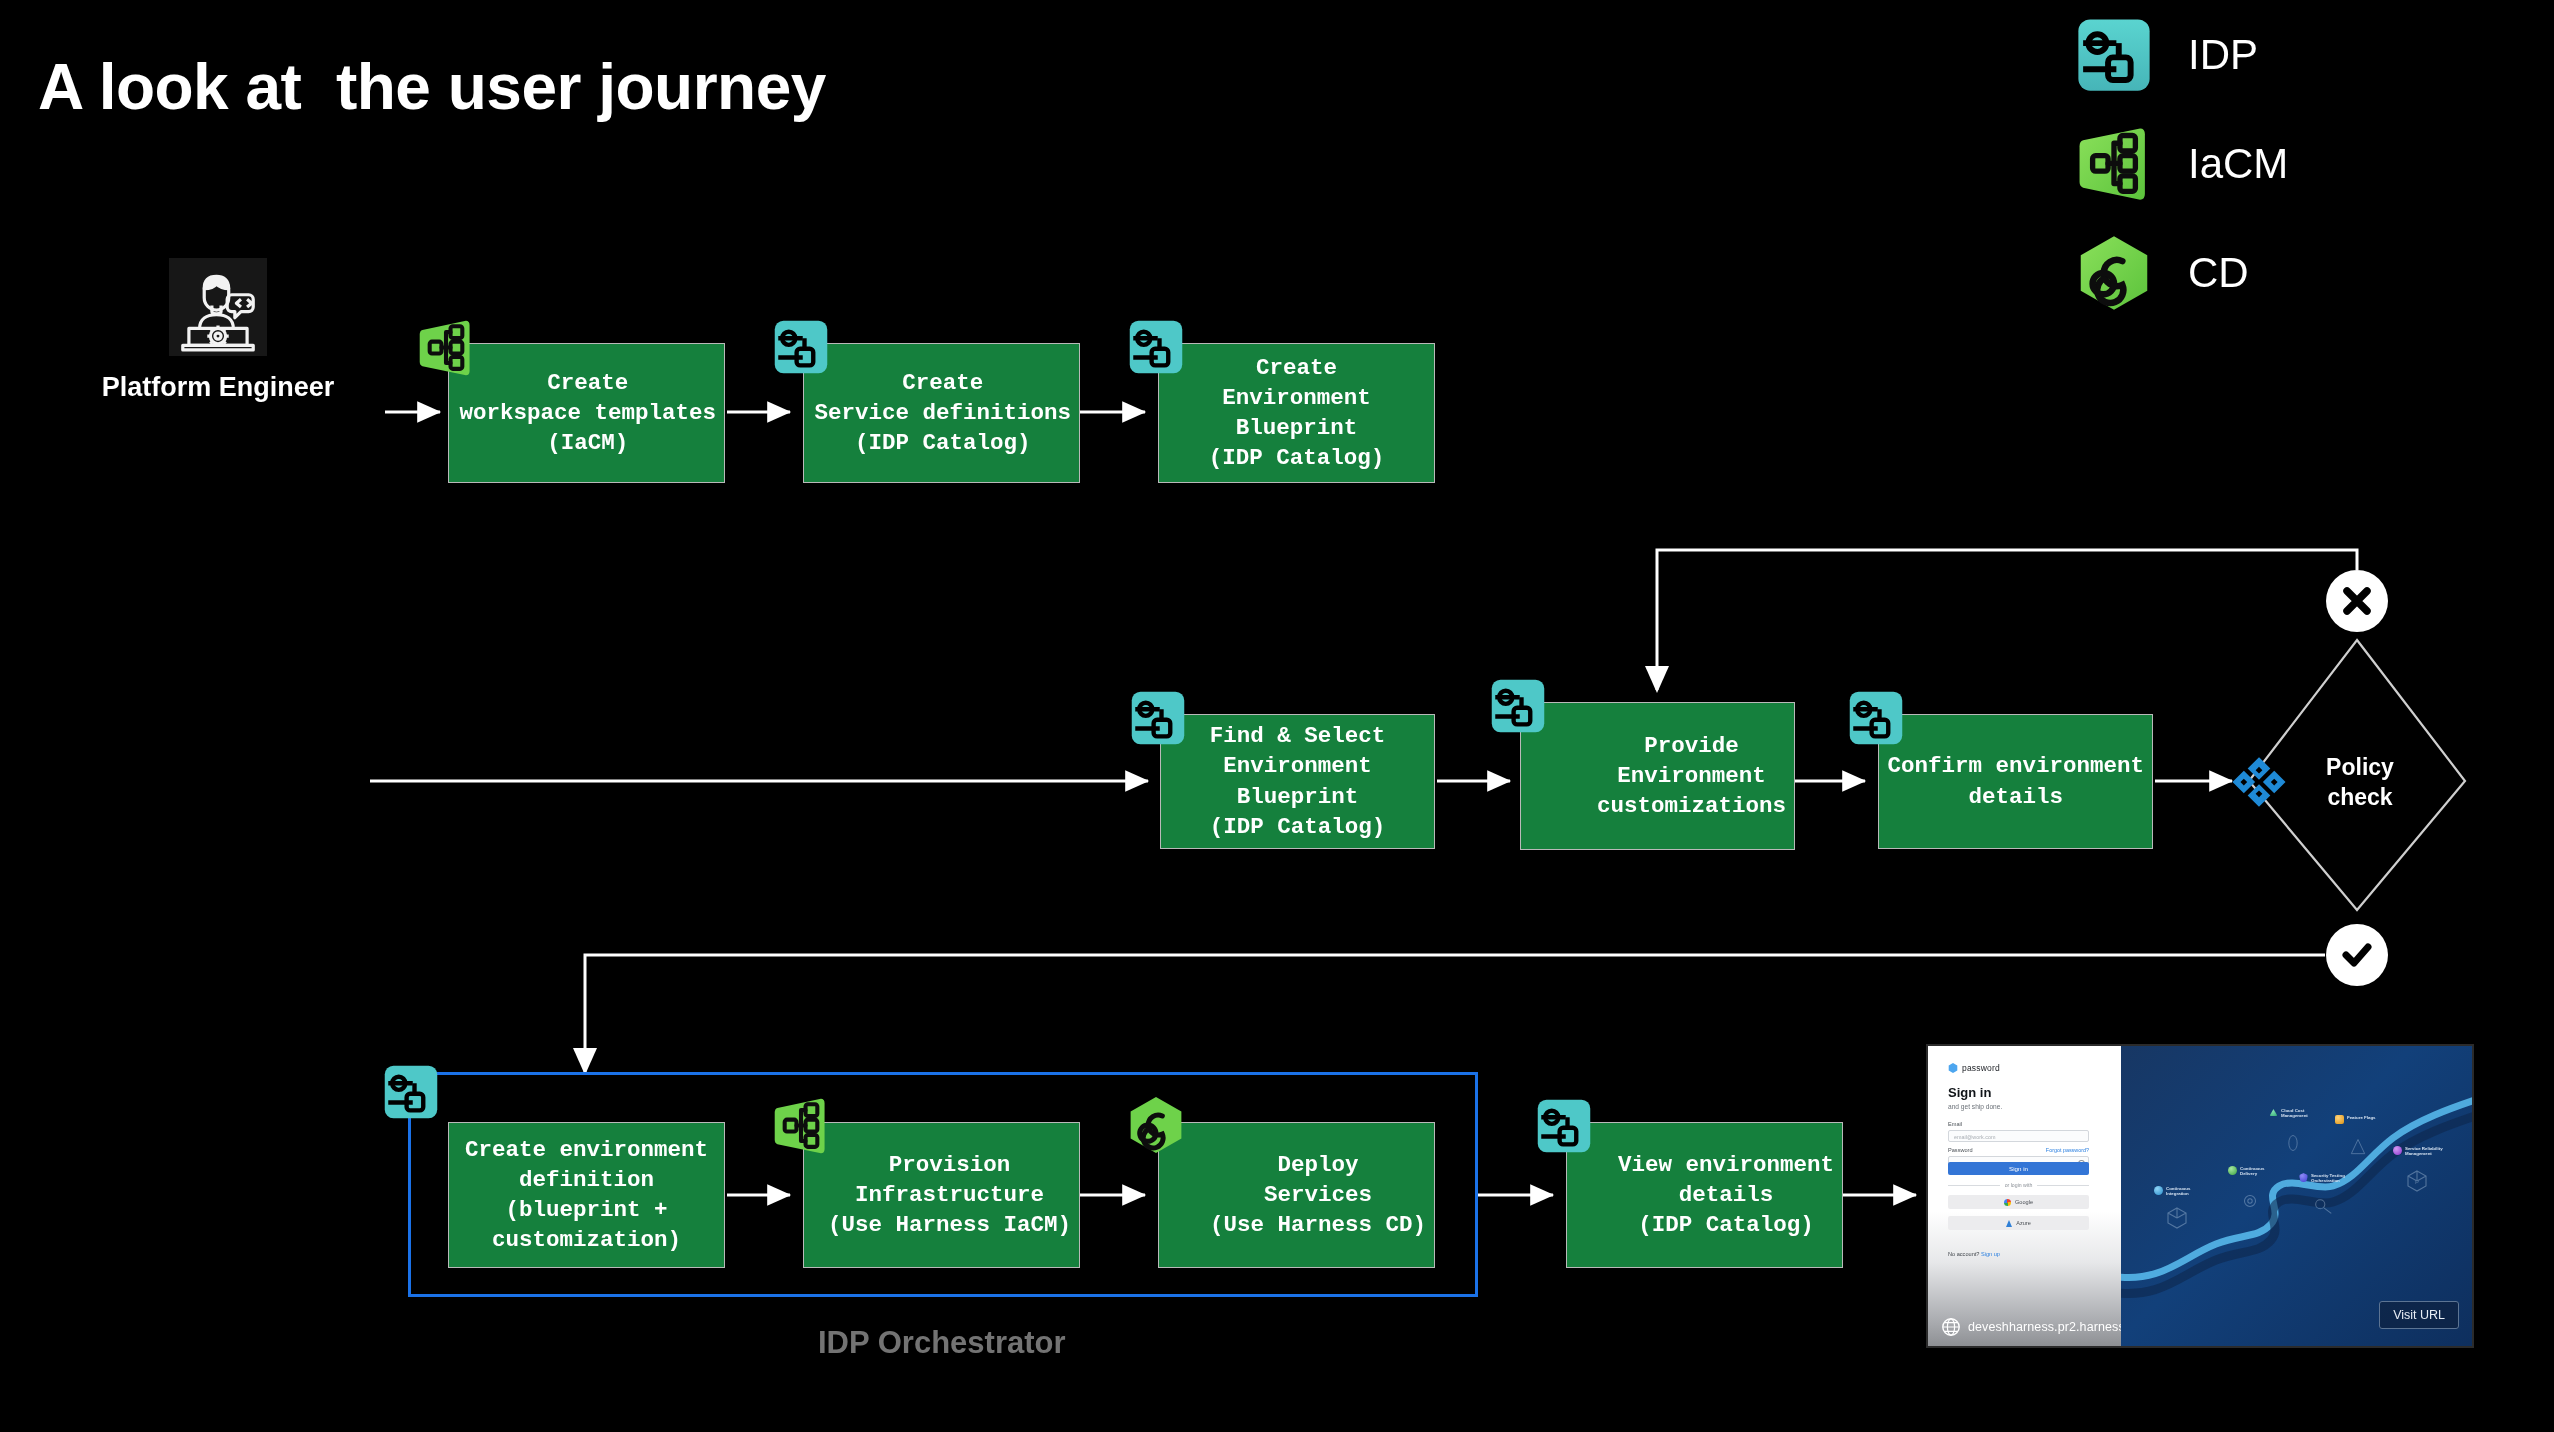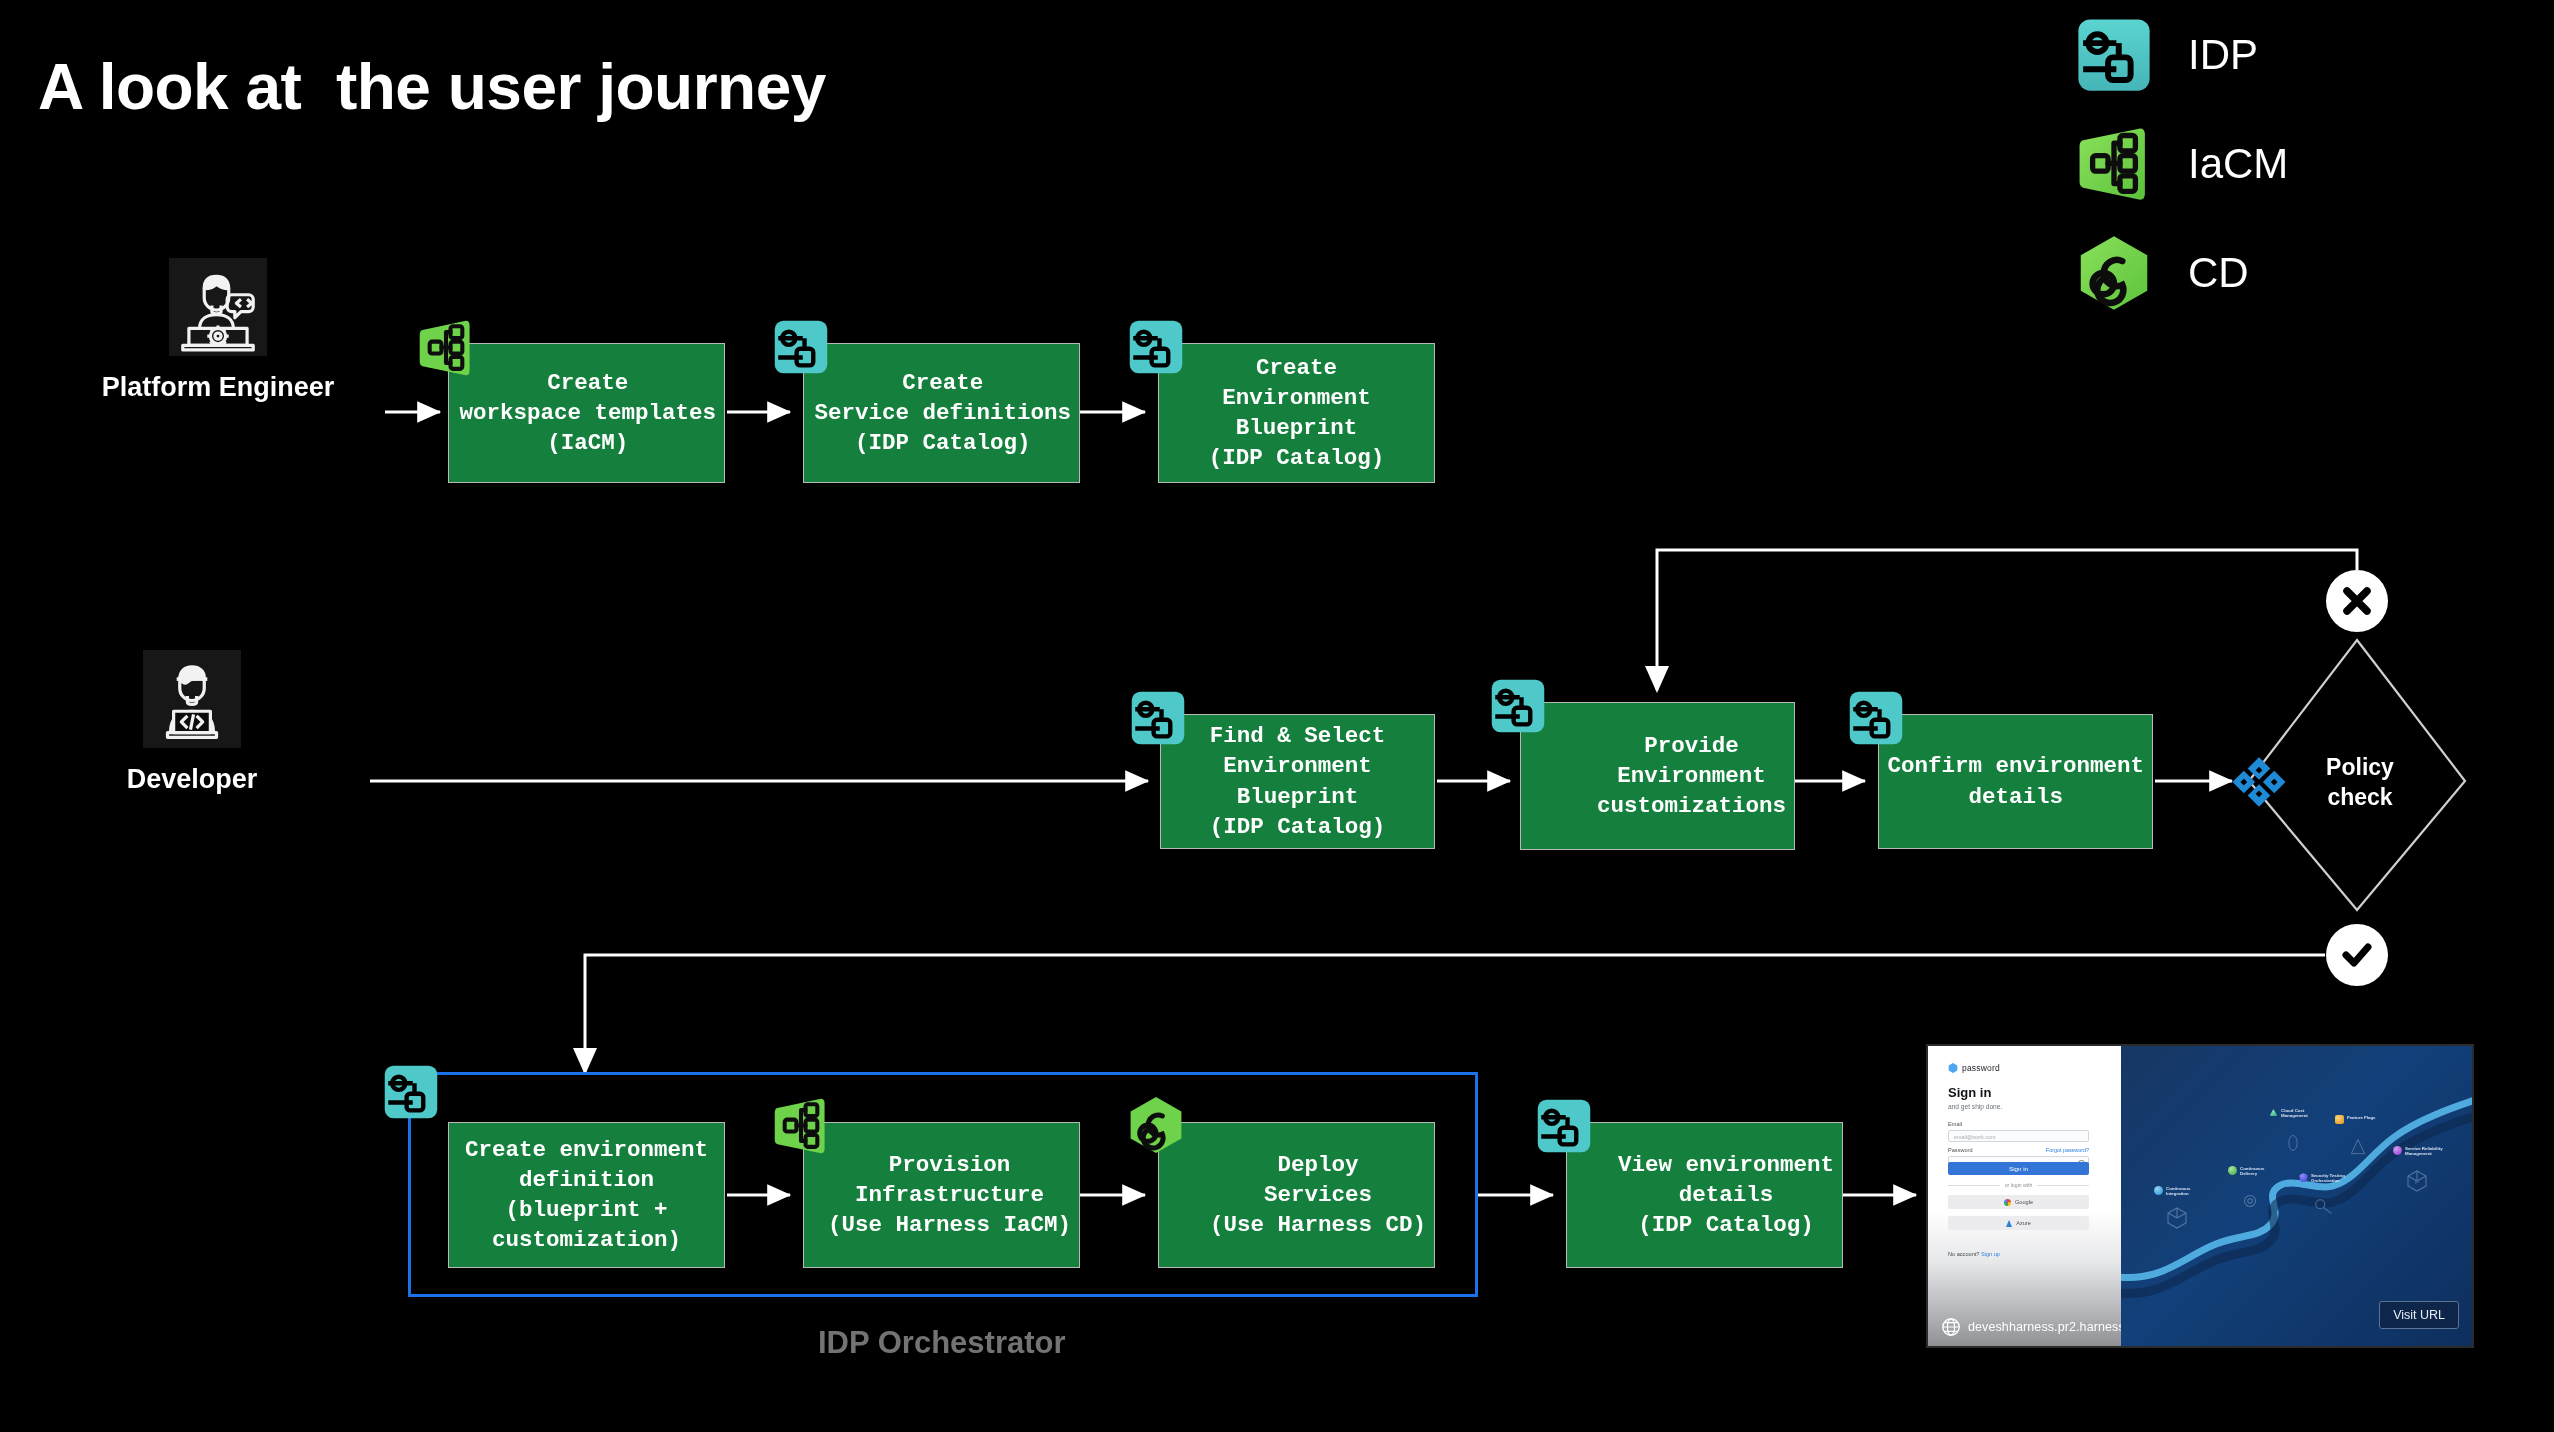--- a/index.html
+++ b/index.html
@@ -237,38 +237,20 @@
         <circle cx="18" cy="22" r="7.5" fill="none" stroke="#000" stroke-width="5"></circle>
         <rect x="27" y="34" width="19" height="19" rx="4" fill="none" stroke="#000" stroke-width="5"></rect>
         <path d="M36 22 V36" stroke="#000" stroke-width="5" fill="none"></path>
       </svg>
     </span>
     <span class="node-text">Create
 Environment Blueprint
 (IDP Catalog)</span>
   </div>
 
-  <div class="persona" style="left:82px;top:650px;width:220px;">
-    <span class="persona-img ico">
-      <svg viewBox="0 0 64 64">
-          <rect width="64" height="64" fill="#171717"></rect>
-        <g fill="none" stroke="#f2f2f2" stroke-width="2.1" stroke-linejoin="round">
-          <path d="M24 20a8 8 0 0 1 16 0v5a8 8 0 0 1-16 0z"></path>
-          <path d="M24 19c0-5 3-8 8-8s8 3 8 7c-4 0-9 .5-11 3-1 1-3 1-5-2z" fill="#f2f2f2"></path>
-          <path d="M22 19h20" stroke-width="2.4"></path>
-          <path d="M29 30v4c0 2 6 2 6 0v-4"></path>
-          <path d="M18 53c0-8 5-13 14-13s14 5 14 13"></path>
-          <path d="M20 40h24v14H20z" fill="#0d0d0d"></path>
-          <path d="M16 54h32v3H16z"></path>
-          <path d="M29 43l-4 4 4 4M35 43l4 4-4 4M33 42l-2 10"></path>
-        </g>
-        </svg>
-    </span>
-    <div class="persona-label">Developer</div>
-  </div>
 
   <div class="node" style="left:1160px;top:714px;width:275px;height:135px;">
     <span class="node-icon ico" style="left:-31px;top:-25px;width:56px;height:56px;">
       <svg viewBox="0 0 64 64">
         <rect x="2" y="2" width="60" height="60" rx="10" fill="#4ec8c8"></rect>
         <path d="M6 22 H34 M6 44 H34" stroke="#000" stroke-width="5" fill="none"></path>
         <circle cx="18" cy="22" r="7.5" fill="none" stroke="#000" stroke-width="5"></circle>
         <rect x="27" y="34" width="19" height="19" rx="4" fill="none" stroke="#000" stroke-width="5"></rect>
         <path d="M36 22 V36" stroke="#000" stroke-width="5" fill="none"></path>
       </svg>

